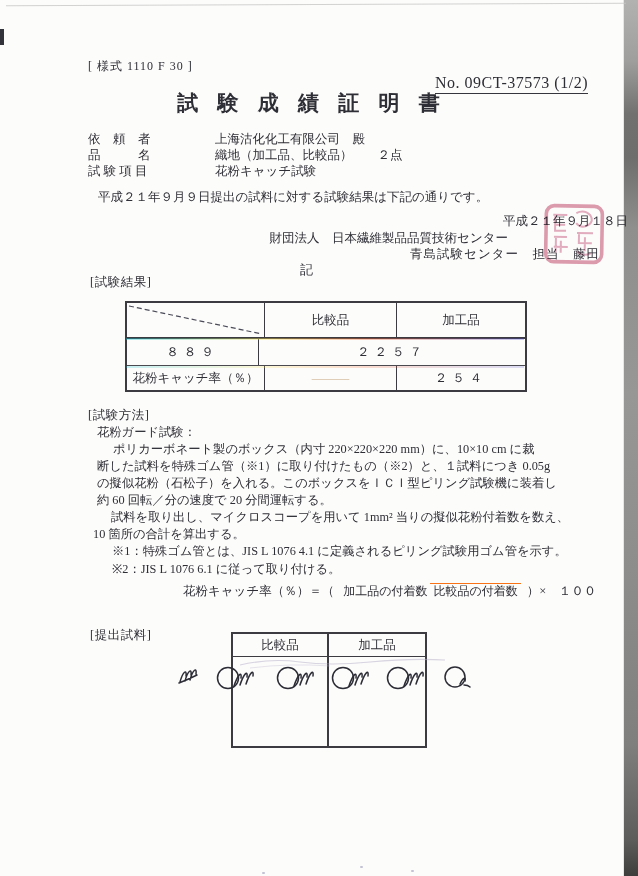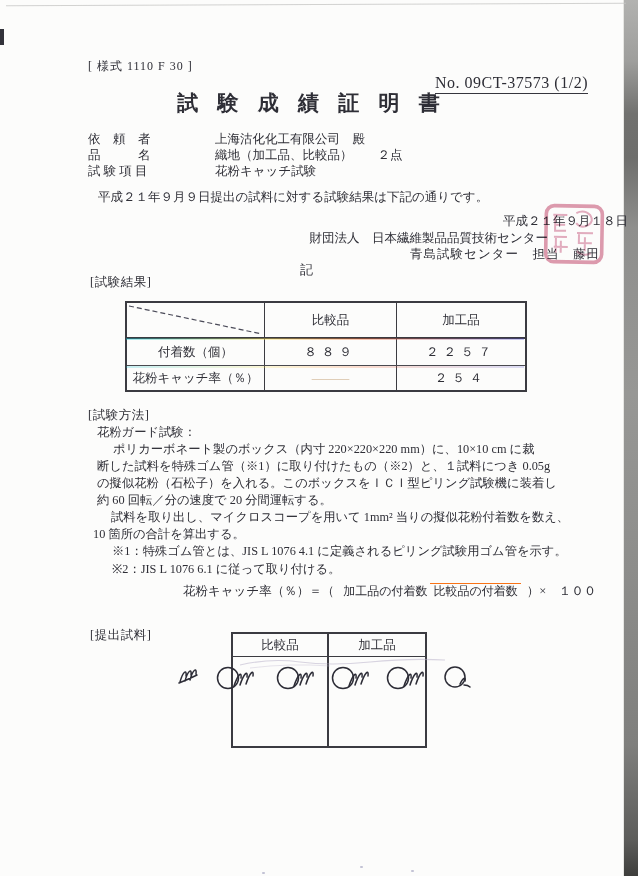--- a/index.html
+++ b/index.html
@@ -28,21 +28,21 @@
   .form-code{left:88px;top:58px;font-size:12px;letter-spacing:1px;}
   .doc-number{left:435px;top:74px;font-size:16px;border-bottom:1px solid #35353d;padding-bottom:1px;letter-spacing:.5px;}
   .doc-title{left:0;top:89px;width:624px;text-align:center;font-size:21px;font-weight:bold;letter-spacing:7px;}
   
   .info-label{left:88px;font-size:12.5px;}
   .info-value{left:215px;font-size:12.5px;}
   .r0{top:131px;} .r1{top:147px;} .r2{top:163px;}
   
   .intro{left:98px;top:189px;font-size:12.5px;}
   .issue-date{left:16px;top:213px;width:612px;text-align:right;font-size:12.5px;}
-  .org1{left:0;top:230px;width:508px;text-align:right;font-size:12.5px;margin-left:40px;}
+  .org1{left:0;top:230px;width:508px;text-align:right;font-size:12.5px;}
   .org2{left:0;top:246px;width:600px;text-align:right;font-size:12.5px;letter-spacing:1px;}
   .record-mark{left:300px;top:261px;font-size:13px;}
   .section-label{font-size:12.5px;letter-spacing:.5px;}
   
   .rtable{left:125px;top:301px;width:402px;height:91px;border:2px solid #3b3b41;box-sizing:border-box;}
   .rtable .row{display:flex;box-sizing:border-box;}
   .rtable .hrow{height:36px;border-bottom:2px solid #3b3b41;}
   .rtable .drow1{height:27px;border-bottom:1px solid #4a4a50;}
   .rtable .drow2{height:24px;}
   .rtable .c{box-sizing:border-box;display:flex;align-items:center;justify-content:center;font-size:12.5px;}
@@ -117,21 +117,20 @@
     <div class="row hrow">
       <div class="c c1">
         <svg width="136" height="32" viewBox="0 0 136 32">
           <line x1="1" y1="2" x2="134" y2="30" stroke="#4a4a58" stroke-width="1.2" stroke-dasharray="5,3"></line>
         </svg>
       </div>
       <div class="c c2">比較品</div>
       <div class="c c3">加工品</div>
     </div>
     <div class="row drow1">
-      <div class="c c1">付着数（個）</div>
       <div class="c c2 num">８８９</div>
       <div class="c c3 num">２２５７</div>
     </div>
     <div class="row drow2">
       <div class="c c1">花粉キャッチ率（％）</div>
       <div class="c c2 nodata">―――</div>
       <div class="c c3 num">２５４</div>
     </div>
   </div>
   <div class="abs fringe" style="top:338px;"></div>

